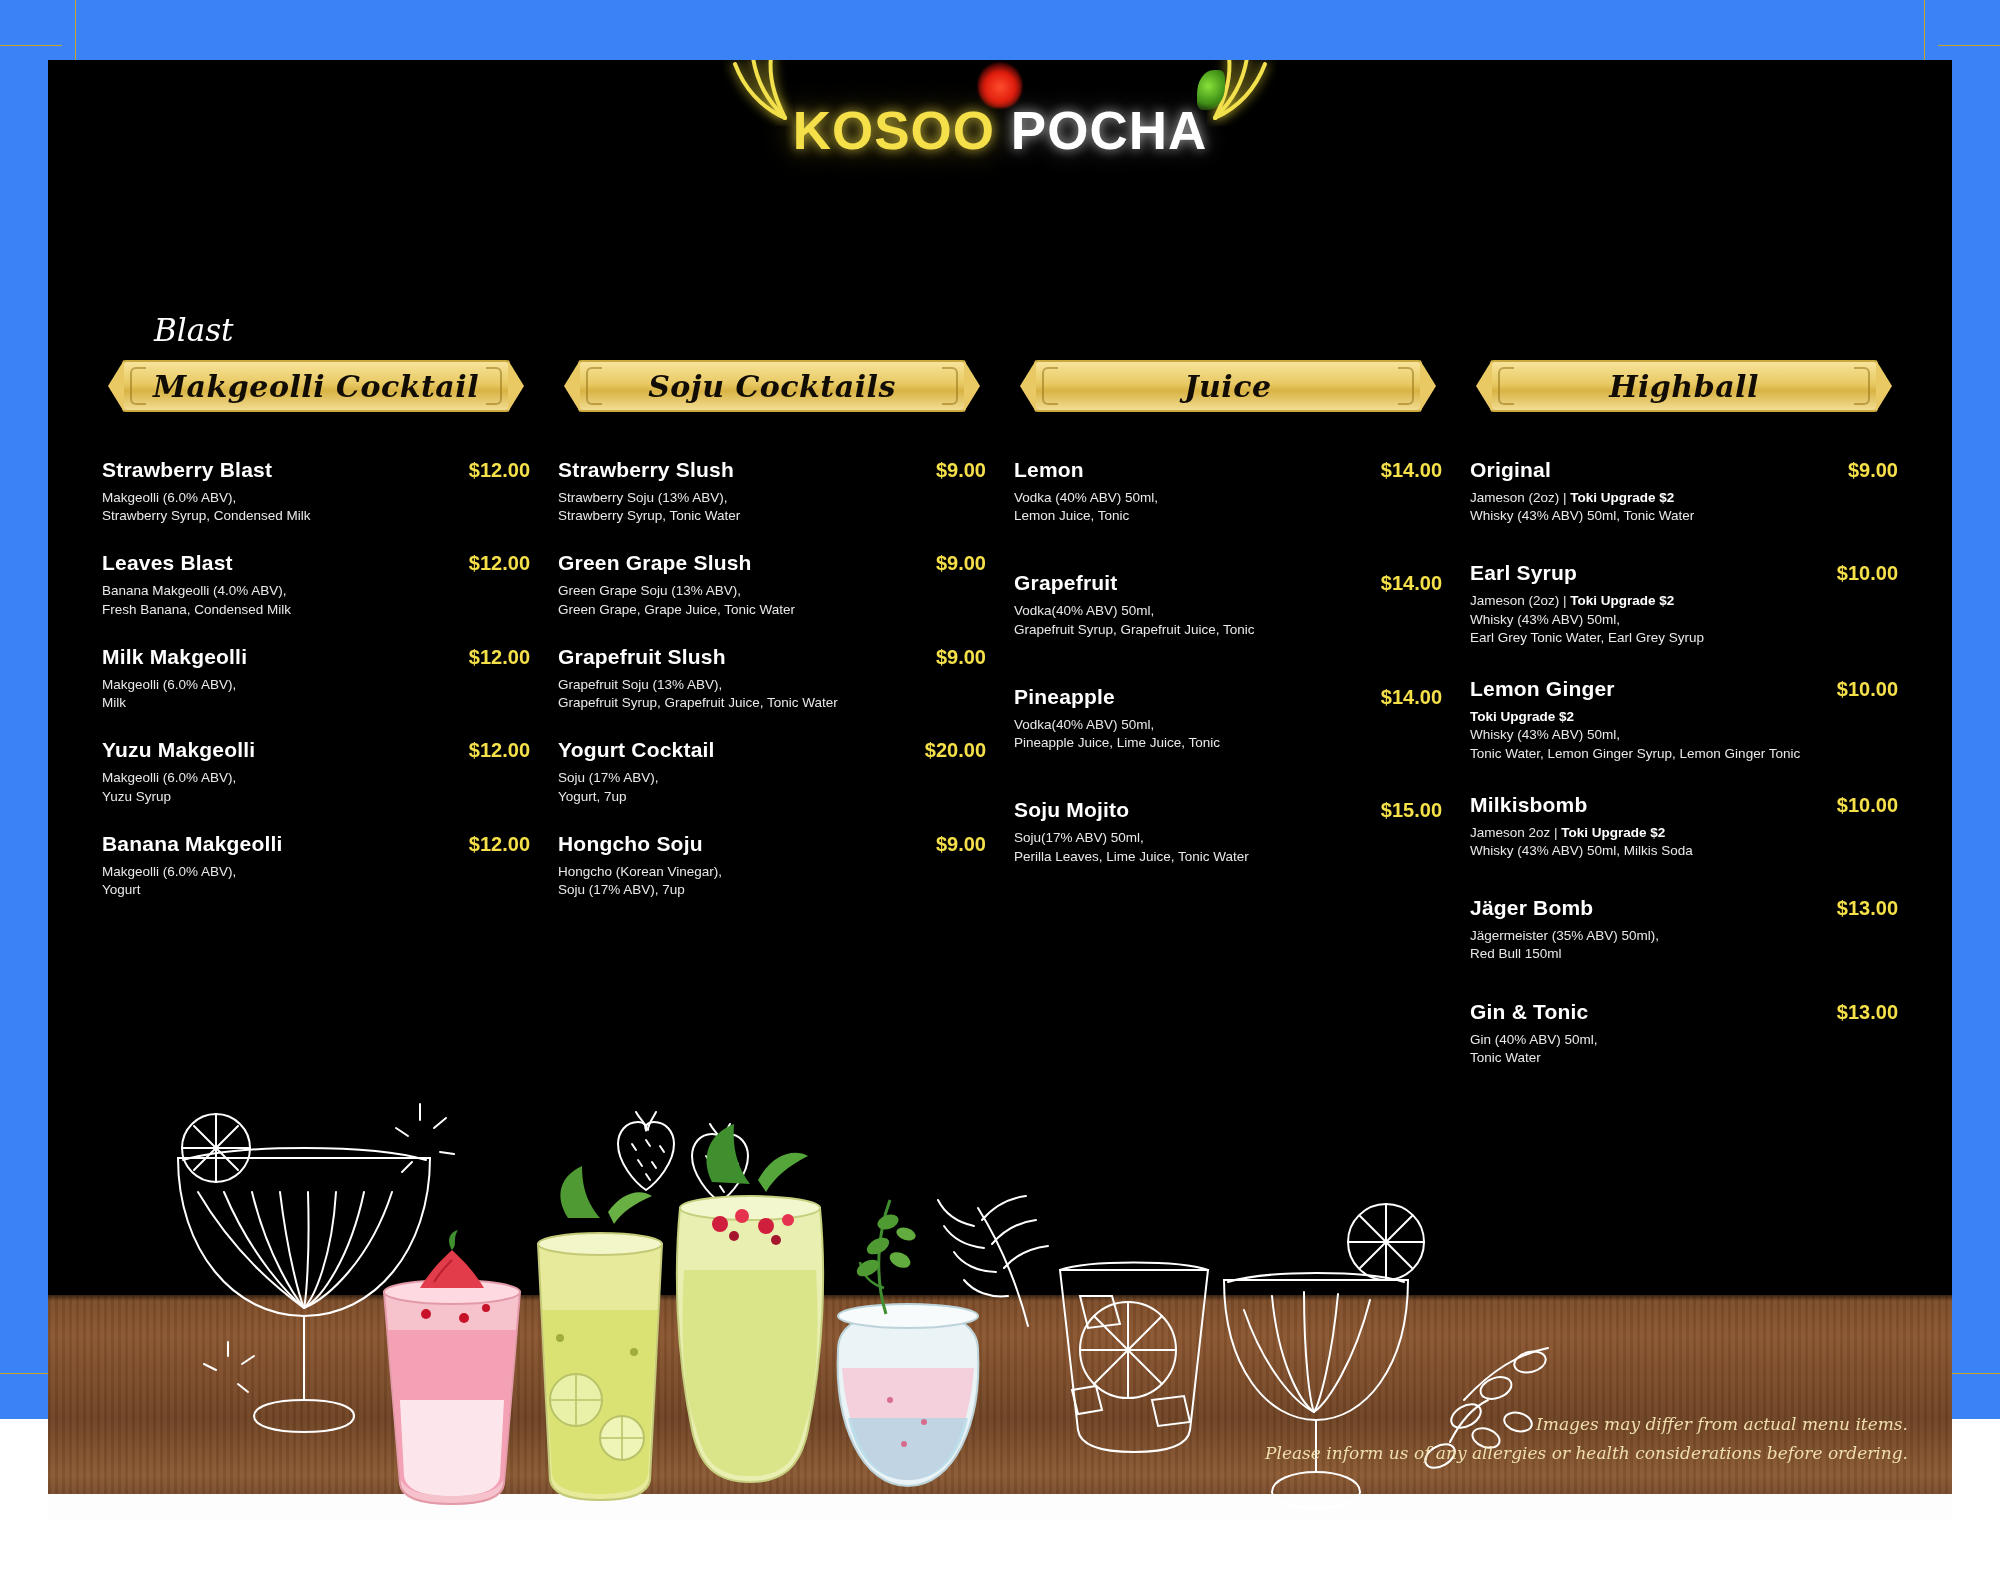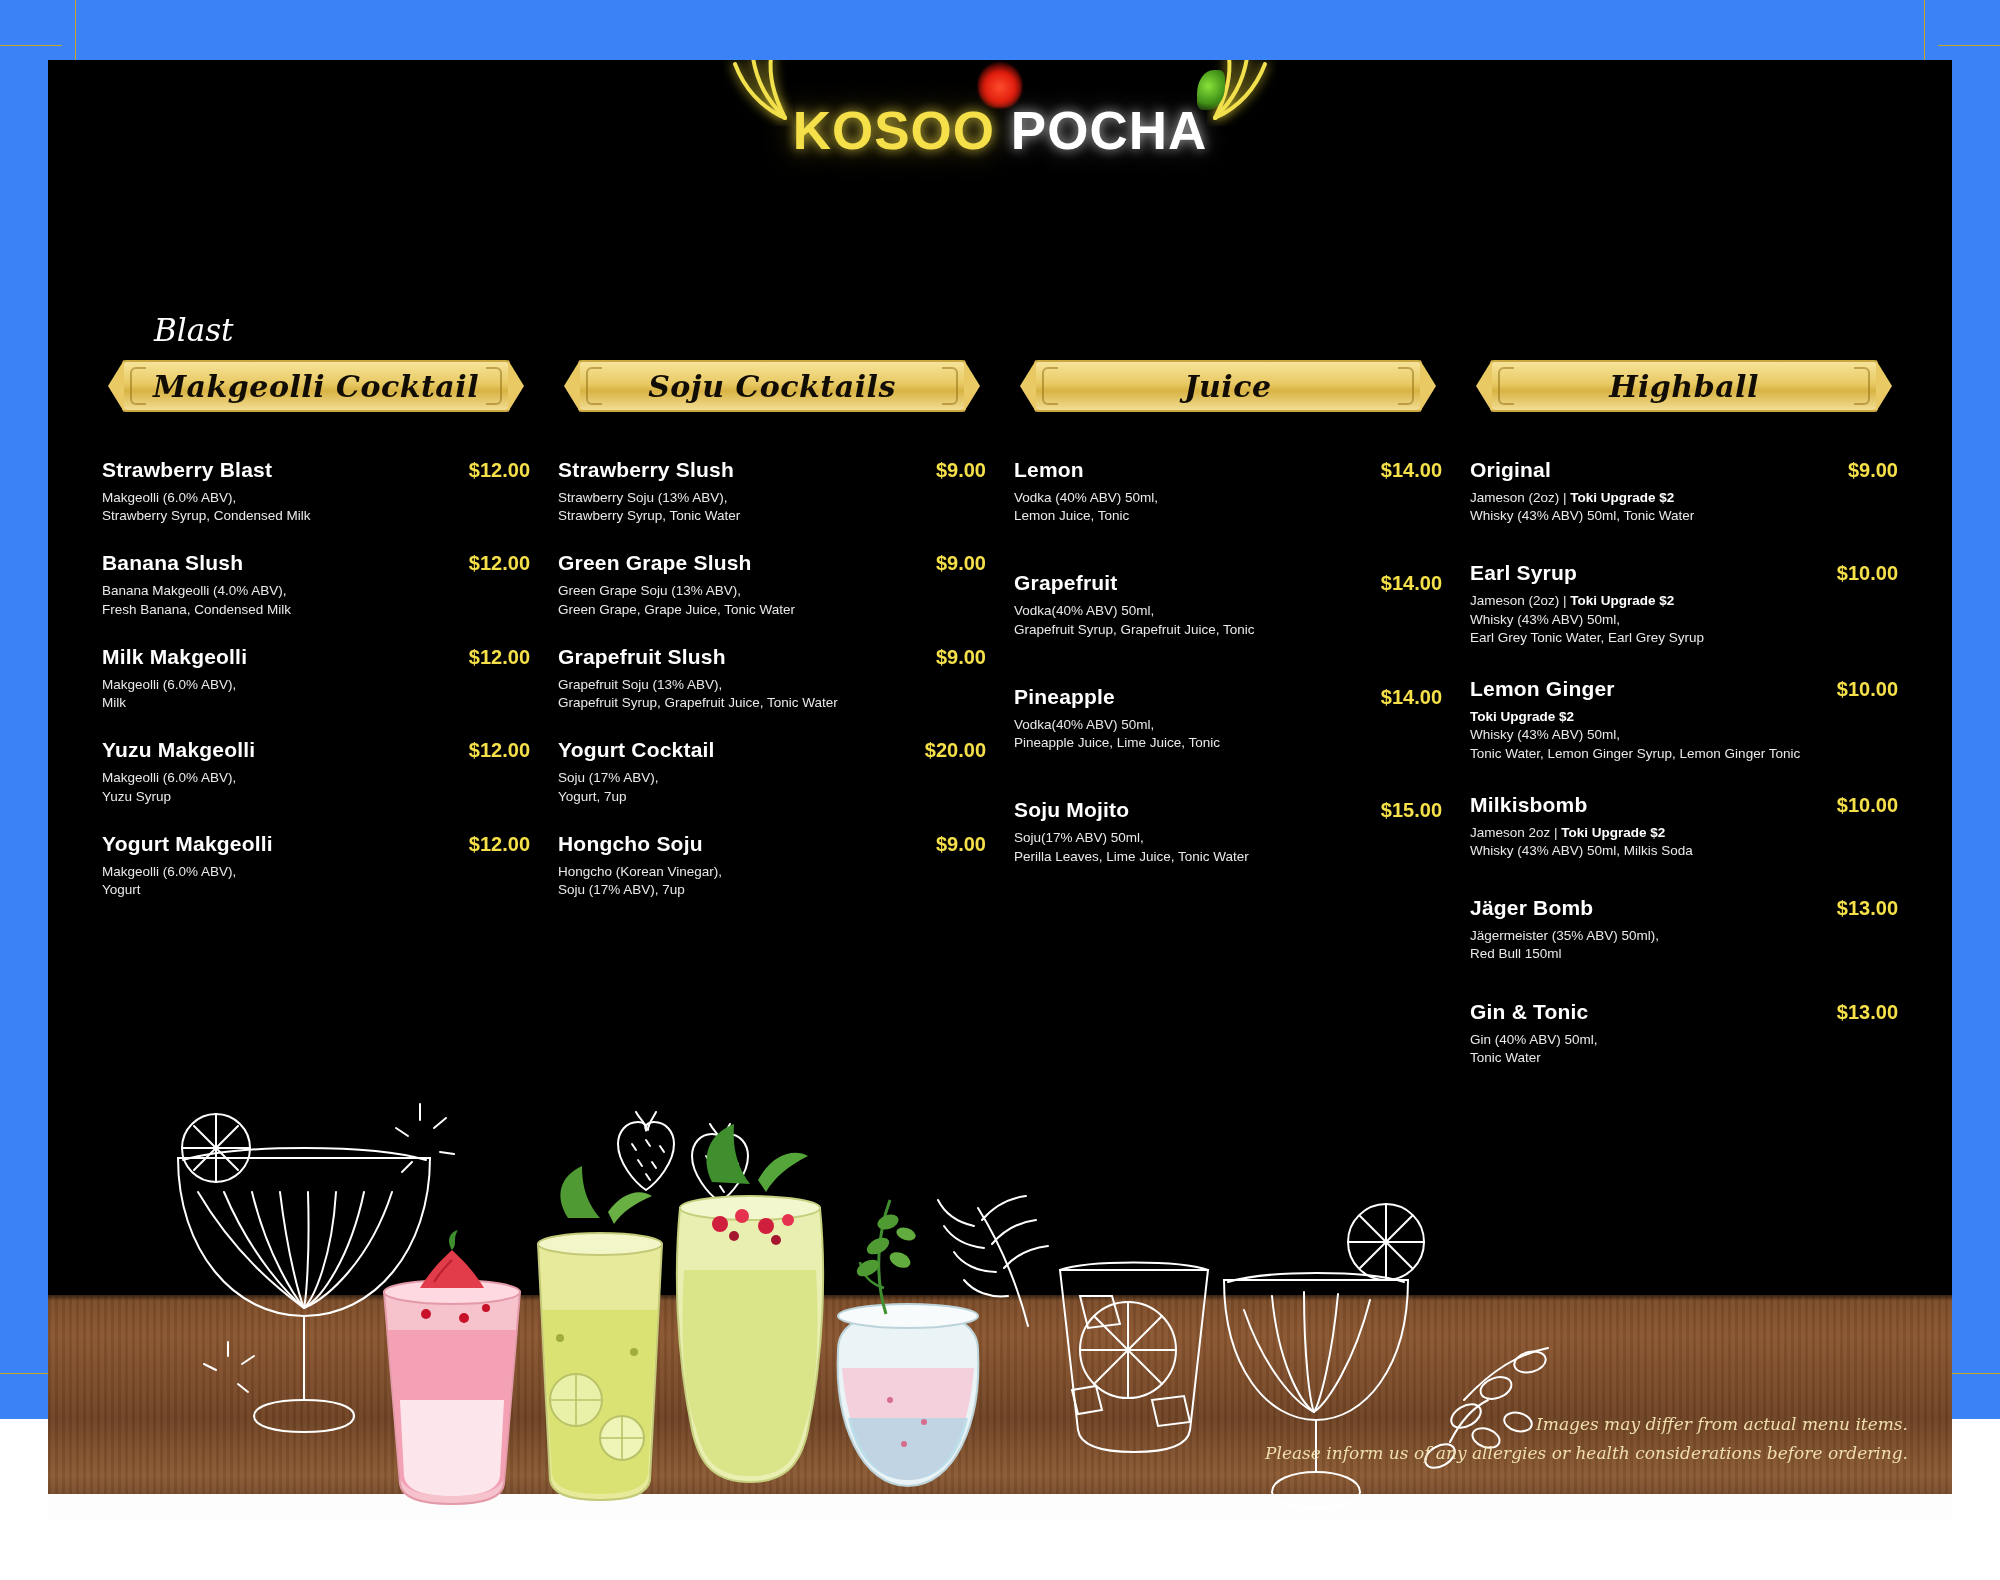--- a/index.html
+++ b/index.html
@@ -257,42 +257,42 @@
         <div class="items">
           <div class="item">
             <div class="item-head">
               <span class="item-name">Strawberry Blast</span>
               <span class="item-price">$12.00</span>
             </div>
             <div class="item-desc">Makgeolli (6.0% ABV),<br>Strawberry Syrup, Condensed Milk</div>
           </div>
           <div class="item">
             <div class="item-head">
-              <span class="item-name">Banana Slush</span>
+              <span class="item-name">Leaves Blast</span>
               <span class="item-price">$12.00</span>
             </div>
             <div class="item-desc">Banana Makgeolli (4.0% ABV),<br>Fresh Banana, Condensed Milk</div>
           </div>
           <div class="item">
             <div class="item-head">
               <span class="item-name">Milk Makgeolli</span>
               <span class="item-price">$12.00</span>
             </div>
             <div class="item-desc">Makgeolli (6.0% ABV),<br>Milk</div>
           </div>
           <div class="item">
             <div class="item-head">
               <span class="item-name">Yuzu Makgeolli</span>
               <span class="item-price">$12.00</span>
             </div>
             <div class="item-desc">Makgeolli (6.0% ABV),<br>Yuzu Syrup</div>
           </div>
           <div class="item">
             <div class="item-head">
-              <span class="item-name">Yogurt Makgeolli</span>
+              <span class="item-name">Banana Makgeolli</span>
               <span class="item-price">$12.00</span>
             </div>
             <div class="item-desc">Makgeolli (6.0% ABV),<br>Yogurt</div>
           </div>
         </div>
       </div>
 
       <div class="col col-2">
         <div class="ribbon">
           <span class="notch-l"></span>

